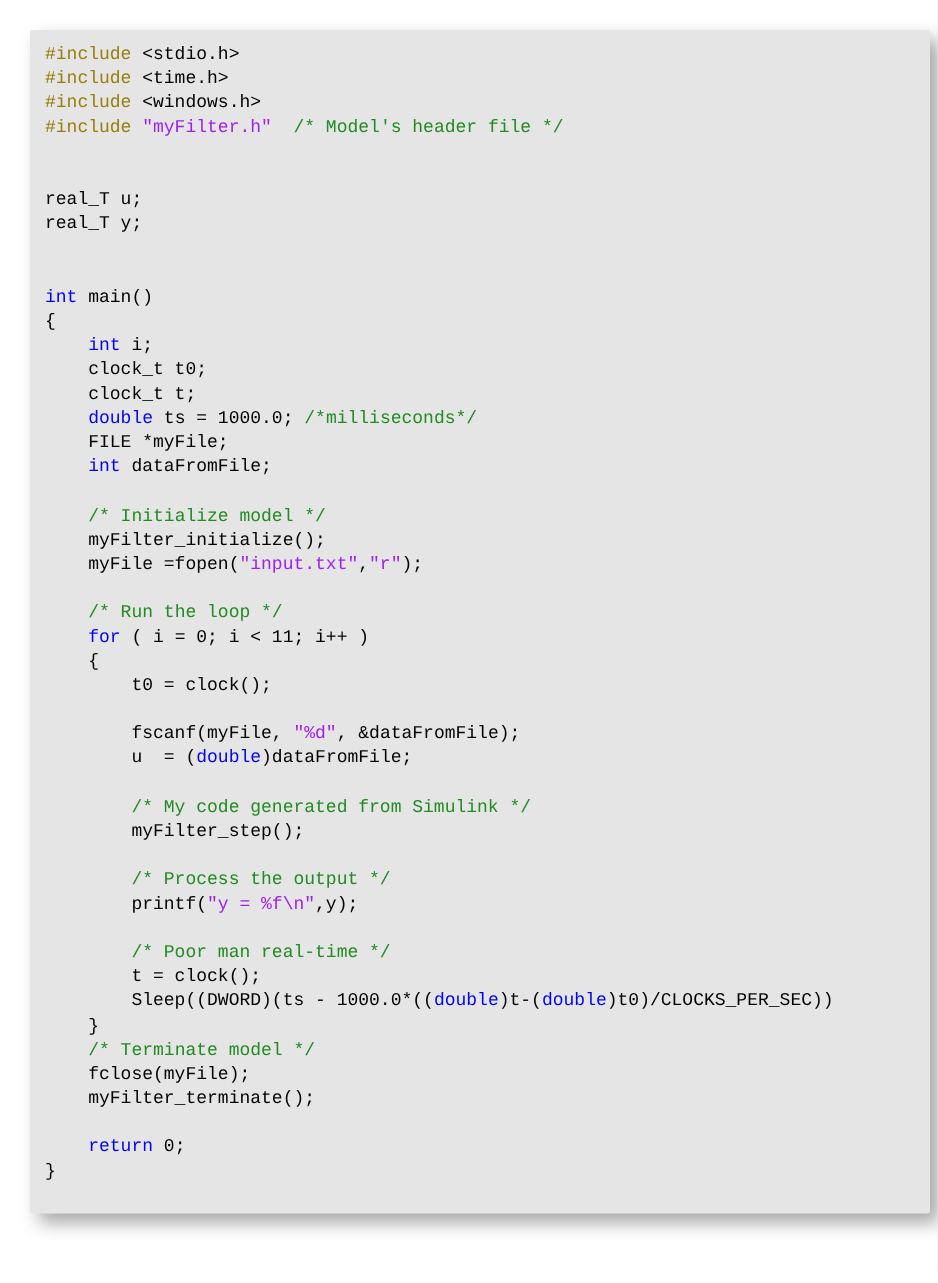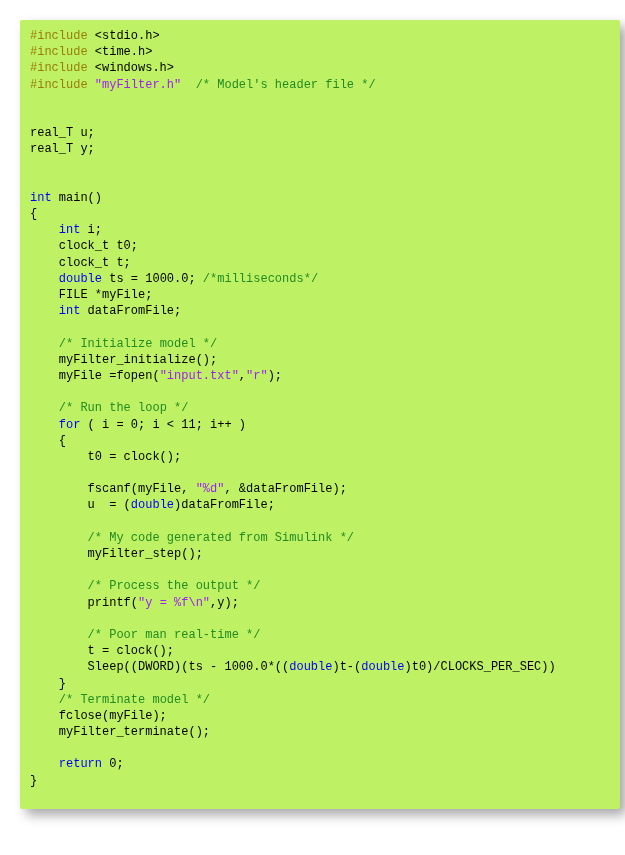--- a/index.html
+++ b/index.html
@@ -5,21 +5,21 @@
   body {
     margin: 0;
     padding: 20px;
     background: #fff;
     font-family: "Courier New", Courier, monospace;
     font-size: 12px;
     line-height: 1.35;
   }
   .code-card {
     width: 580px;
-    background: #bef264;
+    background: #e5e5e5;
     padding: 8px 10px 20px 10px;
     box-shadow: 6px 6px 12px rgba(0,0,0,0.35);
     position: relative;
     border-radius: 2px;
   }
   pre.code {
     margin: 0;
     white-space: pre;
     font-family: "Courier New", Courier, monospace;
     font-size: 12px;

